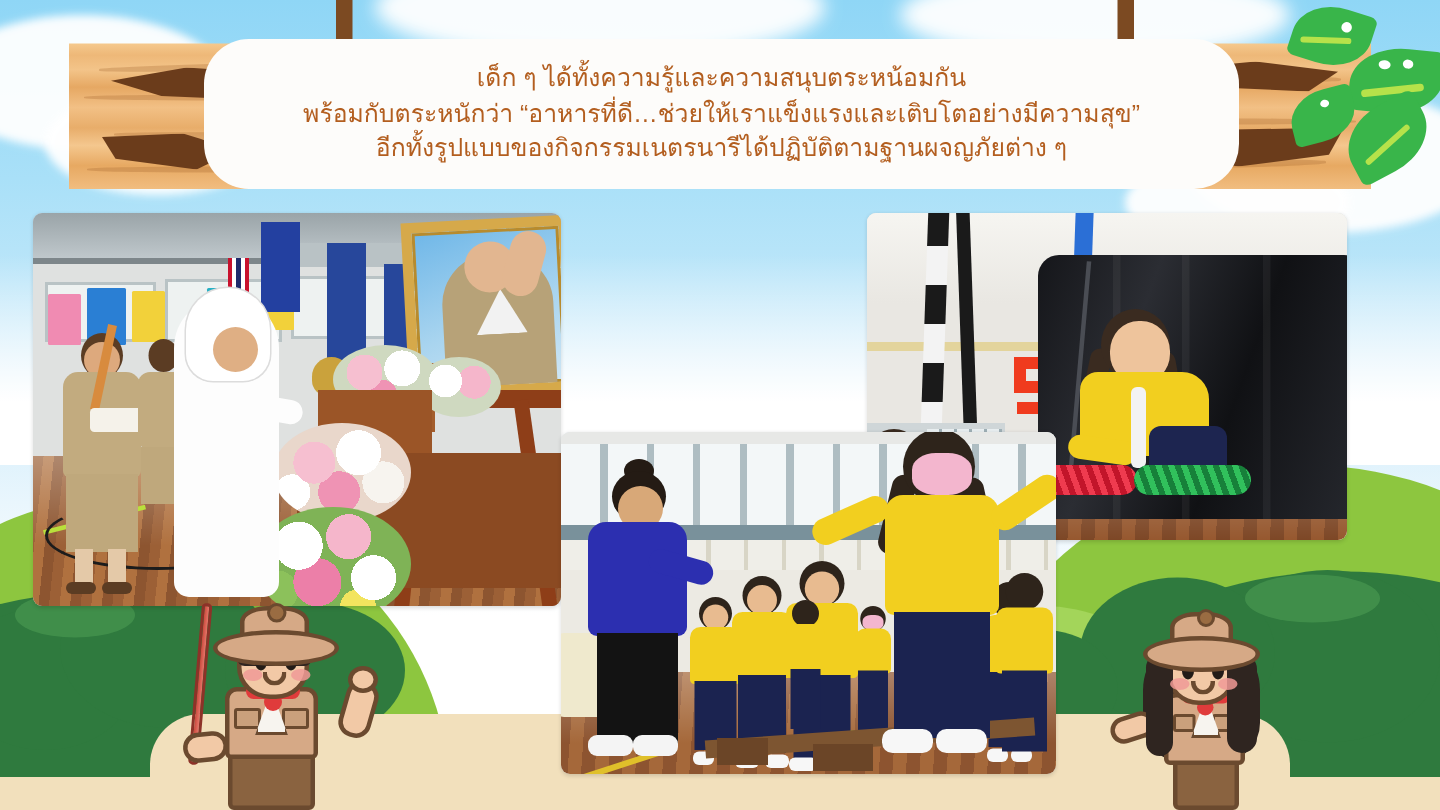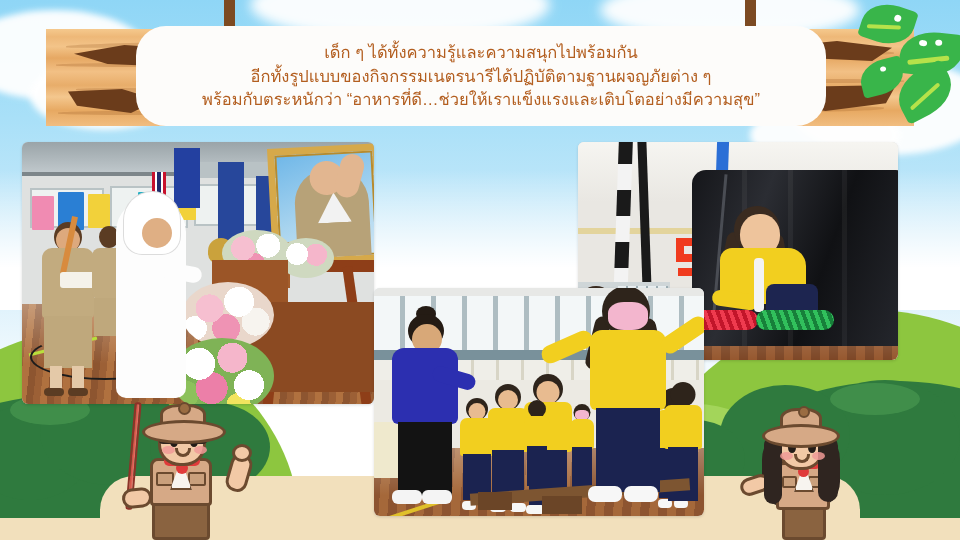--- a/index.html
+++ b/index.html
@@ -425,23 +425,23 @@
     <div class="grain g5"></div>
     <div class="grain g6"></div>
     <div class="grain g7"></div>
     <div class="knot k1"></div>
     <div class="knot k2"></div>
     <div class="knot k3"></div>
     <div class="knot k4"></div>
   </div>
 
   <div class="textpanel">
-    <div class="sign-line">เด็ก ๆ ได้ทั้งความรู้และความสนุกไปพร้อมกัน</div>
+    <div class="sign-line">เด็ก ๆ ได้ทั้งความรู้และความสนุบตระหน้อมกัน</div>
+    <div class="sign-line">พร้อมกับตระหนักว่า “อาหารที่ดี…ช่วยให้เราแข็งแรงและเติบโตอย่างมีความสุข”</div>
     <div class="sign-line">อีกทั้งรูปแบบของกิจกรรมเนตรนารีได้ปฏิบัติตามฐานผจญภัยต่าง ๆ</div>
-    <div class="sign-line">พร้อมกับตระหนักว่า “อาหารที่ดี…ช่วยให้เราแข็งแรงและเติบโตอย่างมีความสุข”</div>
   </div>
 
   <div class="leaf leaf-body lf1">
     <div class="vein" style="left:6px;top:22px;width:34px;height:4px;transform:rotate(-16deg)"></div>
     <div class="dot" style="left:30px;top:8px;width:7px;height:7px"></div>
   </div>
   <div class="leaf leaf-body lf2">
     <div class="vein" style="left:8px;top:26px;width:42px;height:5px;transform:rotate(-12deg)"></div>
     <div class="dot" style="left:18px;top:9px;width:8px;height:6px"></div>
     <div class="dot" style="left:34px;top:7px;width:7px;height:6px"></div>

